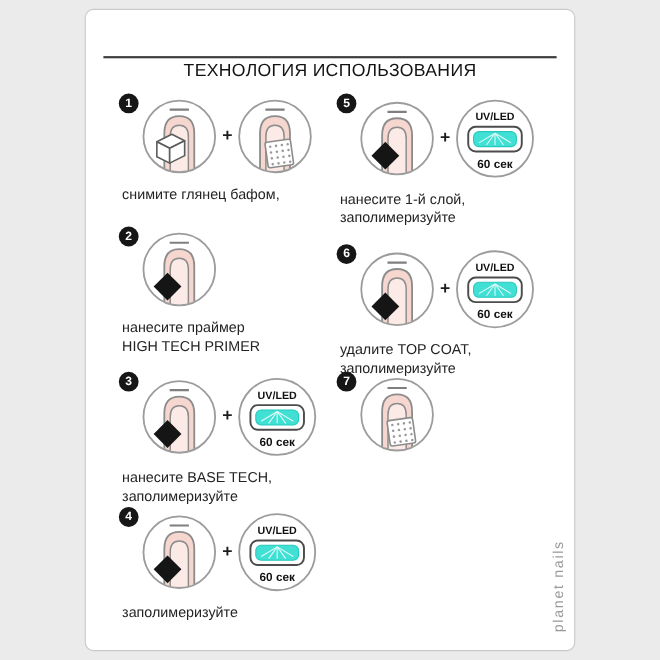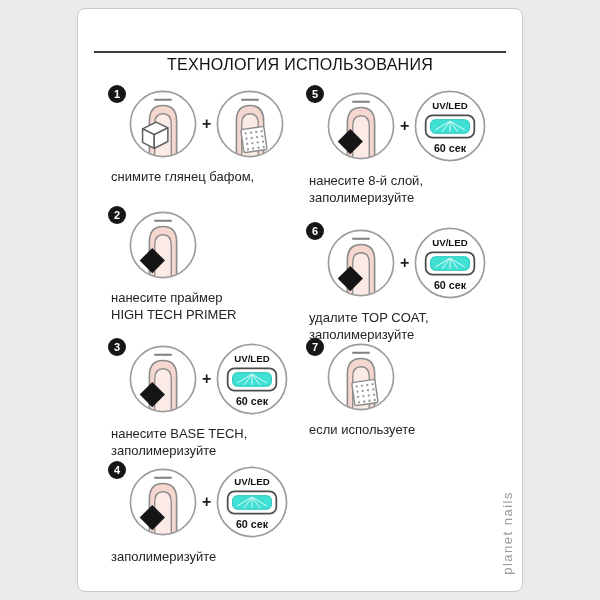--- a/index.html
+++ b/index.html
@@ -187,21 +187,21 @@
             <line x1="38" y1="33" x2="38" y2="44"></line>
               <line x1="38" y1="33" x2="30" y2="44"></line>
               <line x1="38" y1="33" x2="46" y2="44"></line>
               <line x1="38" y1="33" x2="23" y2="42"></line>
               <line x1="38" y1="33" x2="53" y2="42"></line>
           </g>
           <text x="38" y="65" class="lampDur">60 сек</text>
         </svg>
       </div>
       <div class="caption">
-        <div>нанесите 8-й слой,</div>
+        <div>нанесите 1-й слой,</div>
         <div>заполимеризуйте</div>
       </div>
     </div>
 
     <div class="step" style="left:228px;top:213px">
       <div class="badge">6</div>
       <div class="row">
         <svg class="ill" width="70" height="70" viewBox="0 0 72 72">
             <use href="#nailBase"></use>
             <use href="#diamondTool"></use>
@@ -230,19 +230,18 @@
 
     <div class="step" style="left:228px;top:329px">
       <div class="badge">7</div>
       <div class="row">
         <svg class="ill" width="70" height="70" viewBox="0 0 72 72">
             <use href="#nailBase"></use>
             <use href="#wipeTool"></use>
           </svg>
       </div>
       <div class="caption">
-        <div>если используете</div>
       </div>
     </div>
 
     <div class="brand">planet nails</div>
   </div>
 </div>
 
 </body></html>

